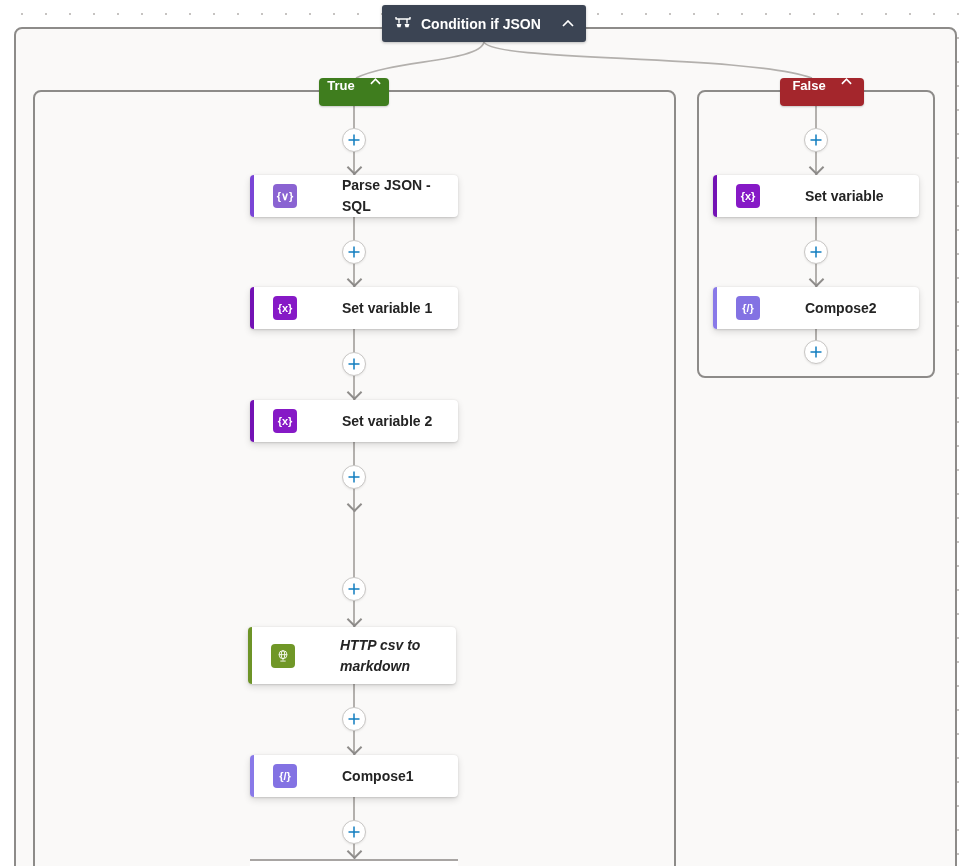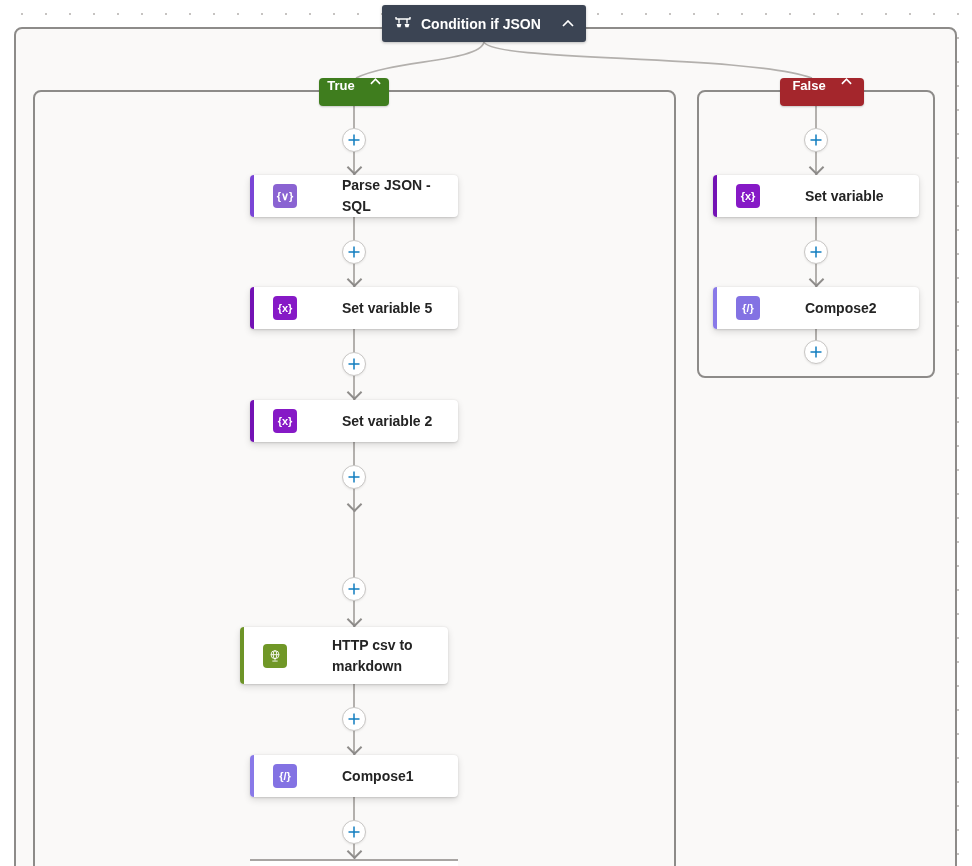--- a/index.html
+++ b/index.html
@@ -189,33 +189,33 @@
         <span class="glyph">{∨}</span>
       </div>
     <span class="ttl">Parse JSON - SQL</span>
   </div>
 
   <div class="card h1line" style="left:250px;top:287px;">
     <div class="bar" style="background: rgb(115, 18, 180);"></div>
     <div class="op-icon" style="background: rgb(134, 25, 198);">
         <span class="glyph">{x}</span>
       </div>
-    <span class="ttl">Set variable 5</span>
+    <span class="ttl">Set variable 1</span>
   </div>
 
   <div class="card h1line" style="left:250px;top:400px;">
     <div class="bar" style="background: rgb(115, 18, 180);"></div>
     <div class="op-icon" style="background: rgb(134, 25, 198);">
         <span class="glyph">{x}</span>
       </div>
     <span class="ttl">Set variable 2</span>
   </div>
 
 
-  <div class="card h2line" style="left:240px;top:627px;">
+  <div class="card h2line" style="left:248px;top:627px;font-style:italic;">
     <div class="bar" style="background: rgb(109, 148, 39);"></div>
     <div class="op-icon" style="background: rgb(112, 151, 39);">
       <svg width="16" height="16" viewBox="0 0 18 16">
           <circle cx="9" cy="6.5" r="4.5" fill="none" stroke="#fff" stroke-width="1"></circle>
           <ellipse cx="9" cy="6.5" rx="2" ry="4.5" fill="none" stroke="#fff" stroke-width="1"></ellipse>
           <path d="M4.5,6.5 H13.5 M9,11 V13 M6,13.7 H12" stroke="#fff" stroke-width="1" fill="none"></path>
         </svg>
     </div>
     <span class="ttl">HTTP csv to markdown</span>
   </div>

